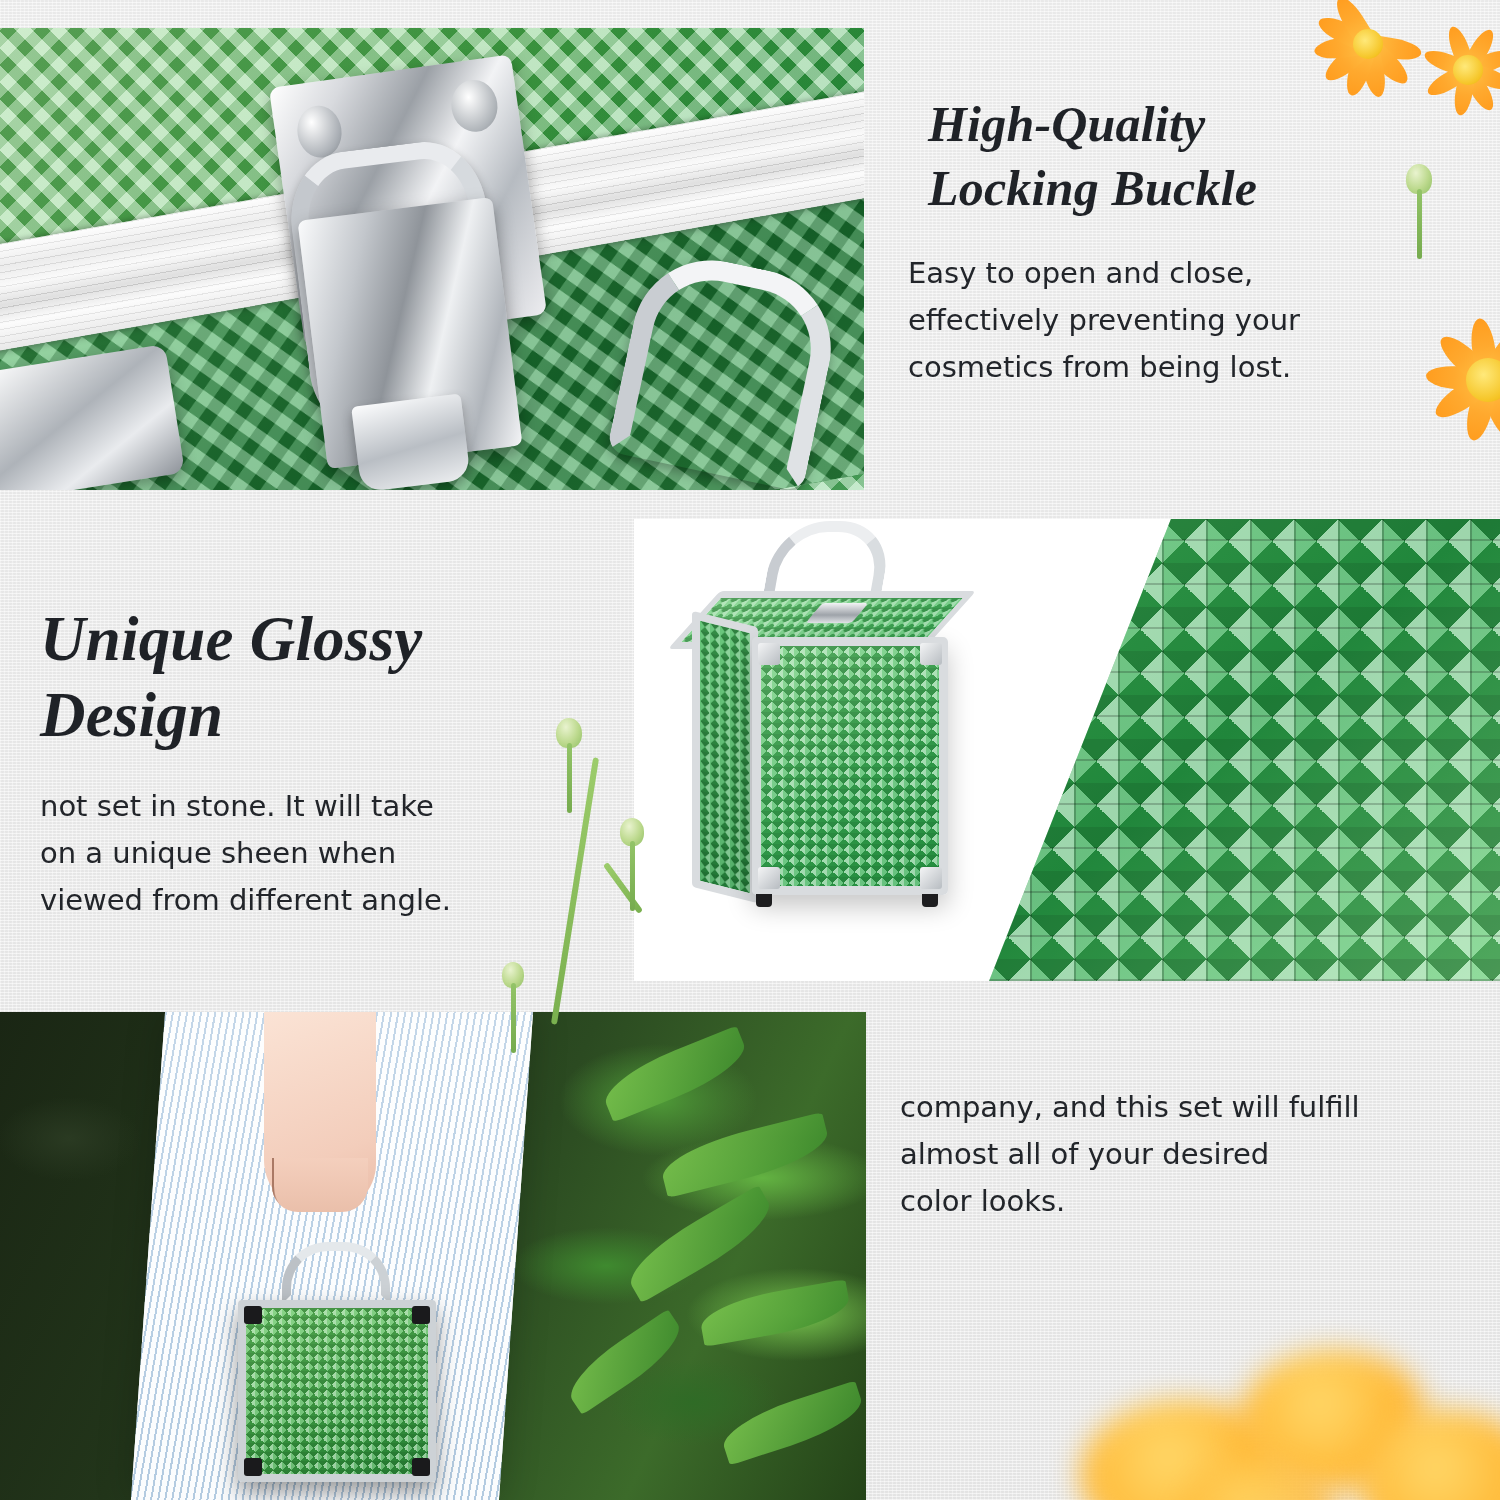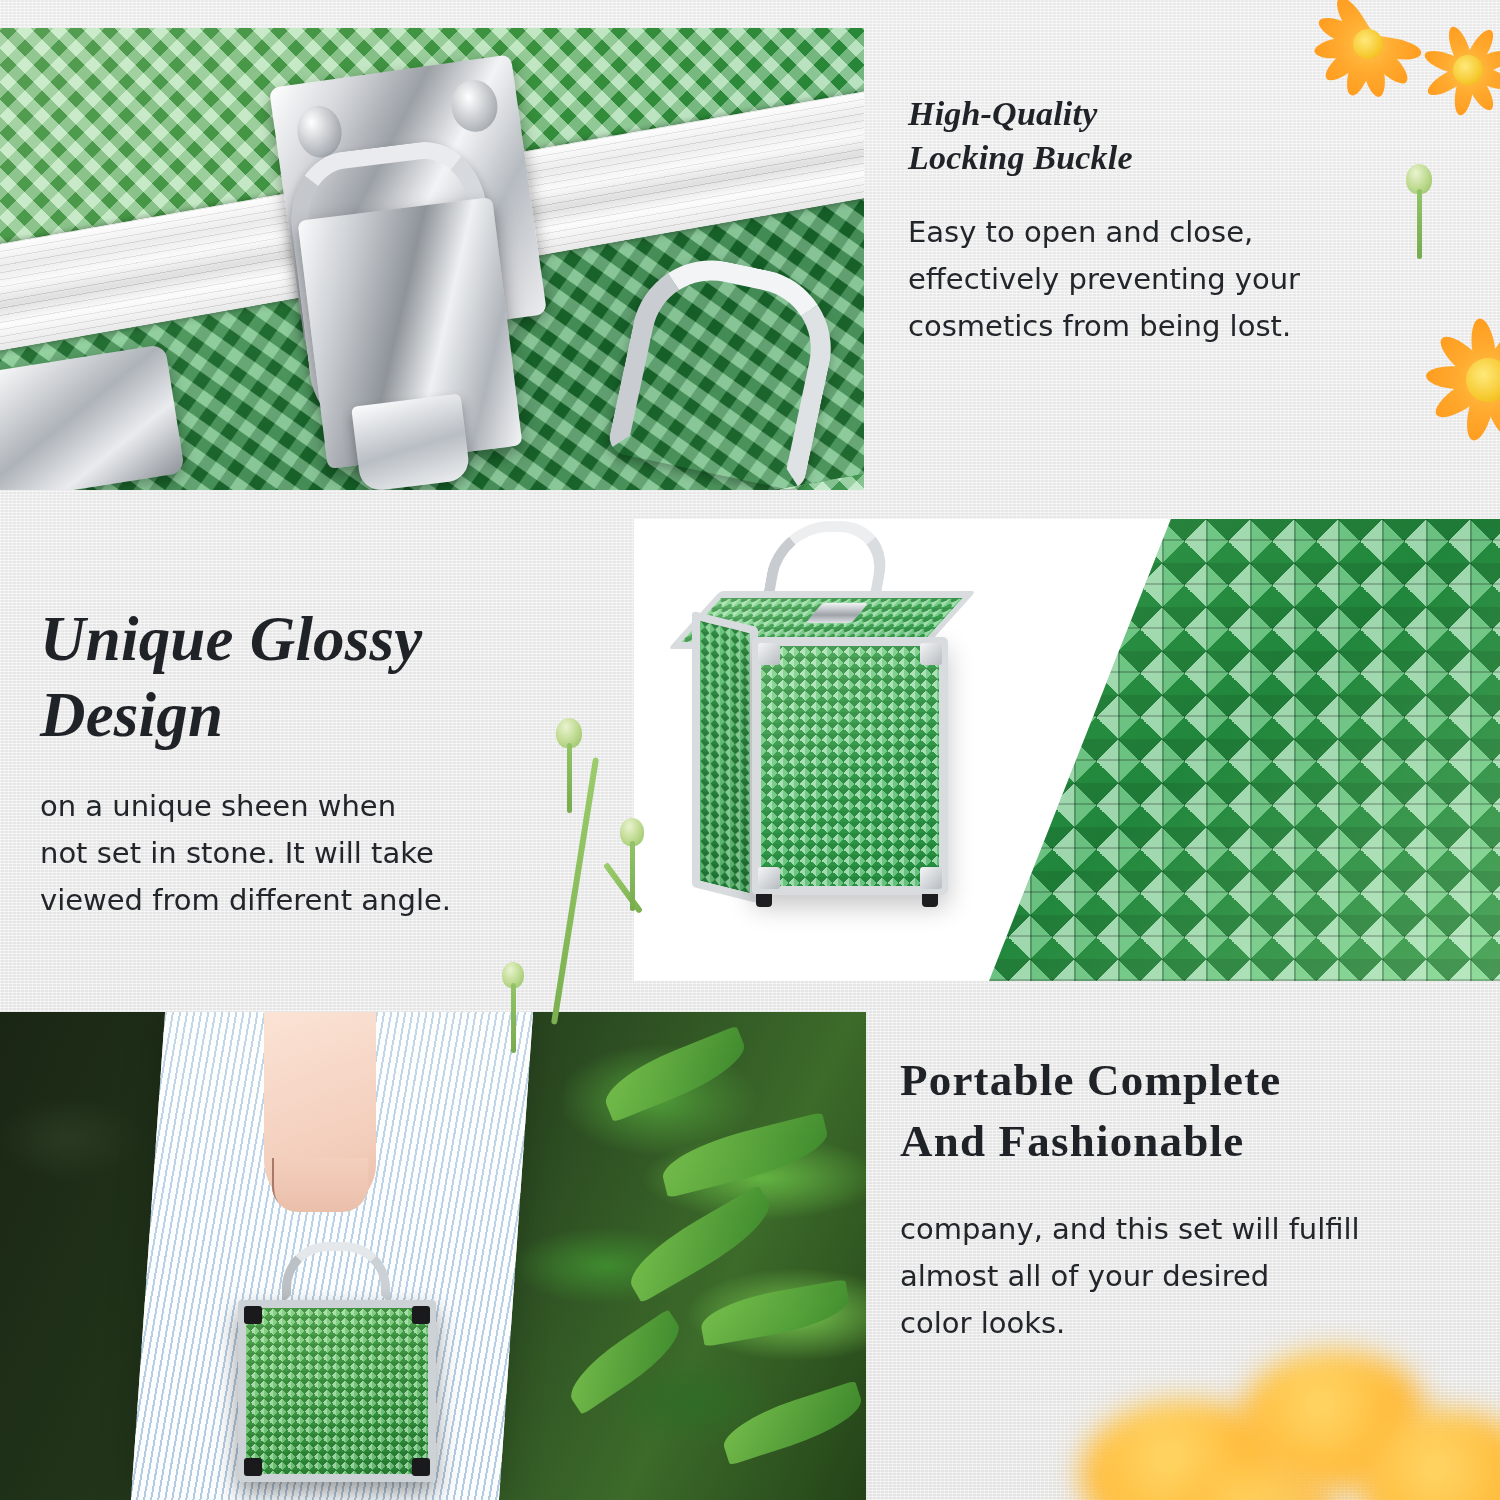--- a/index.html
+++ b/index.html
@@ -305,21 +305,21 @@
   .heading.slab{ font-style:normal; letter-spacing:1.2px; }
   .body-text{
     font-family:"DejaVu Sans", sans-serif;
     color:#22252a;
     font-size:29px;
     line-height:1.62;
     font-weight:400;
   }
 
   #block-buckle{ left:908px; top:92px; width:452px; }
-  #block-buckle .heading{ font-size:34px; line-height:1.28; }
+  #block-buckle .heading{ font-size:50px; line-height:1.28;margin-left:20px; }
   #block-buckle .body-text{ margin-top:30px; }
 
   #block-glossy{ left:40px; top:602px; width:470px; }
   #block-glossy .heading{ font-size:63px; line-height:1.2; }
   #block-glossy .body-text{ margin-top:30px; }
 
   #block-portable{ left:900px; top:1050px; width:540px; }
   #block-portable .heading{ font-size:45px; line-height:1.36; }
   #block-portable .body-text{ margin-top:34px; }
 </style>
@@ -445,29 +445,25 @@
     <div>effectively preventing your</div>
     <div>cosmetics from being lost.</div>
   </div>
 </div>
 
 <div class="block" id="block-glossy">
   <div class="heading italic">
     <div>Unique Glossy Design</div>
   </div>
   <div class="body-text">
+    <div>not set in stone. It will take</div>
     <div>on a unique sheen when</div>
-    <div>not set in stone. It will take</div>
     <div>viewed from different angle.</div>
   </div>
 </div>
 
 <div class="block" id="block-portable">
-  <div class="heading slab">
-    <div>Portable Complete</div>
-    <div>And Fashionable</div>
-  </div>
   <div class="body-text">
     <div>company, and this set will fulfill</div>
     <div>almost all of your desired</div>
     <div>color looks.</div>
   </div>
 </div>
 
 </body></html>

